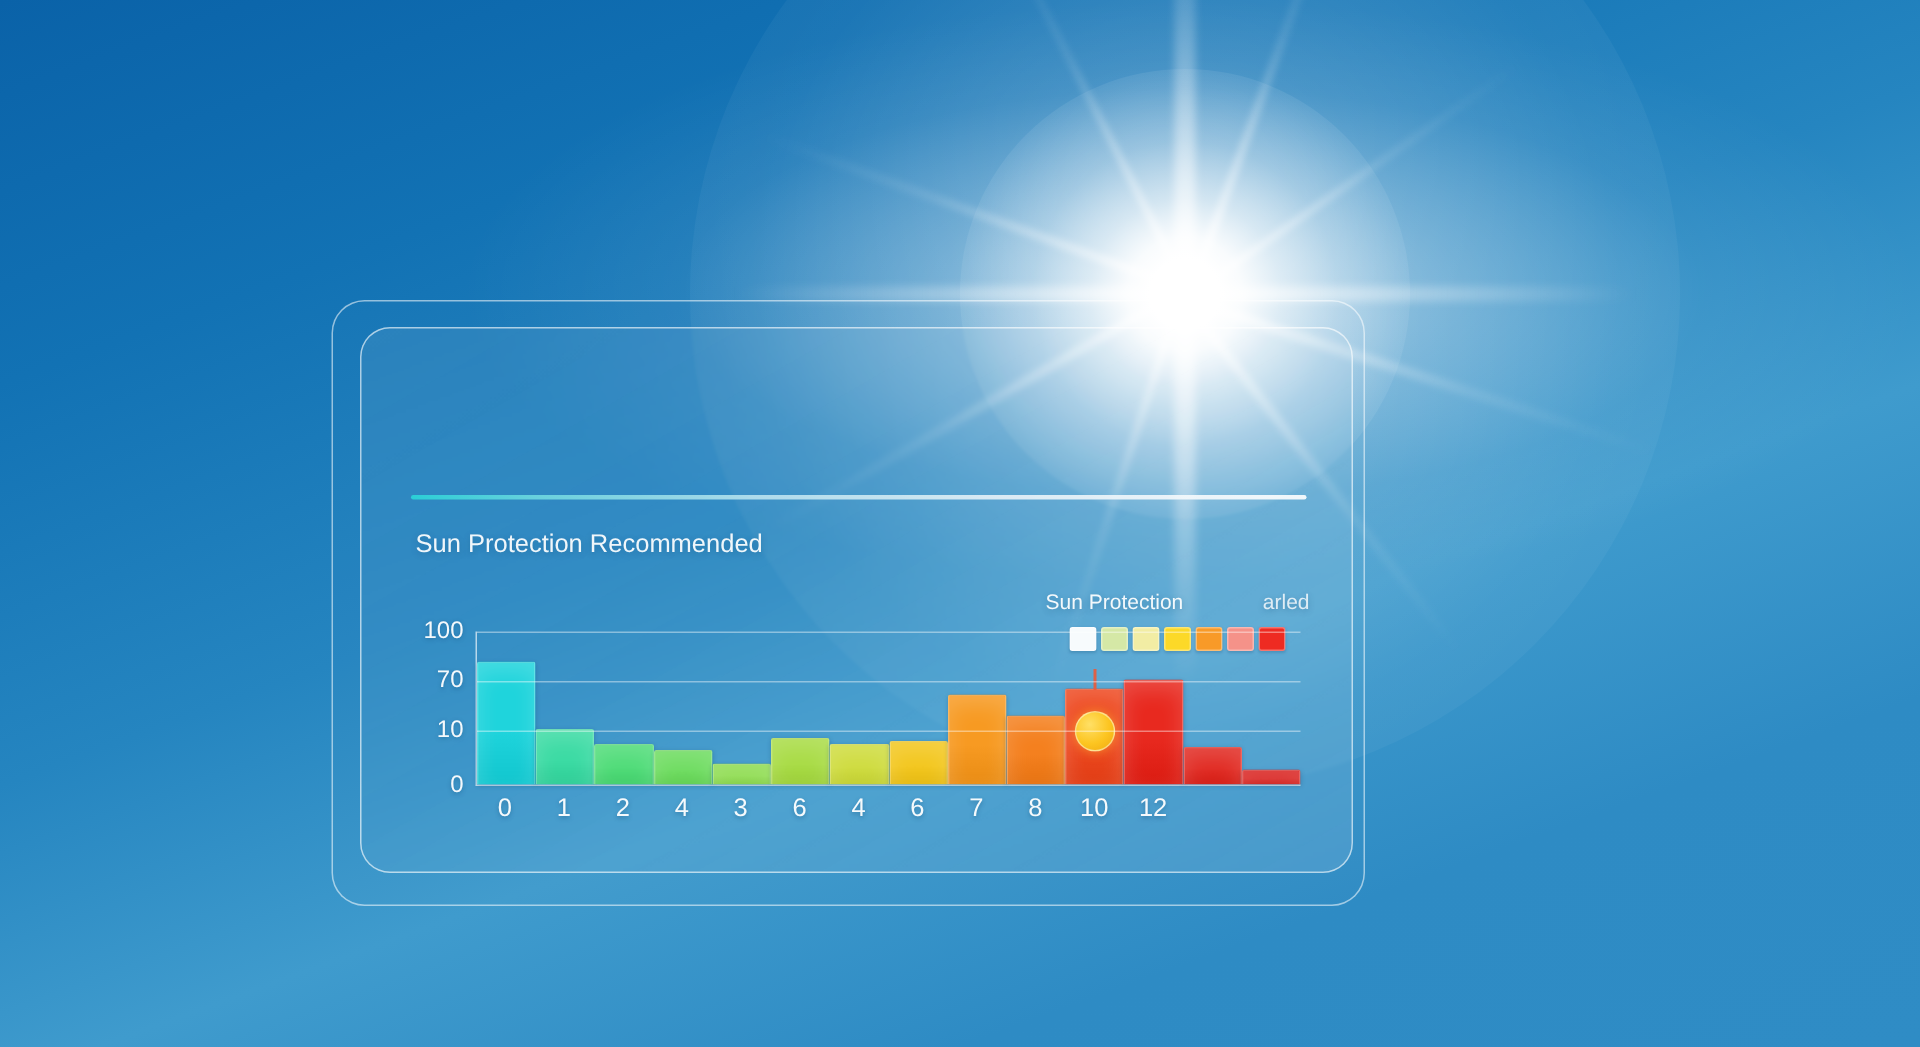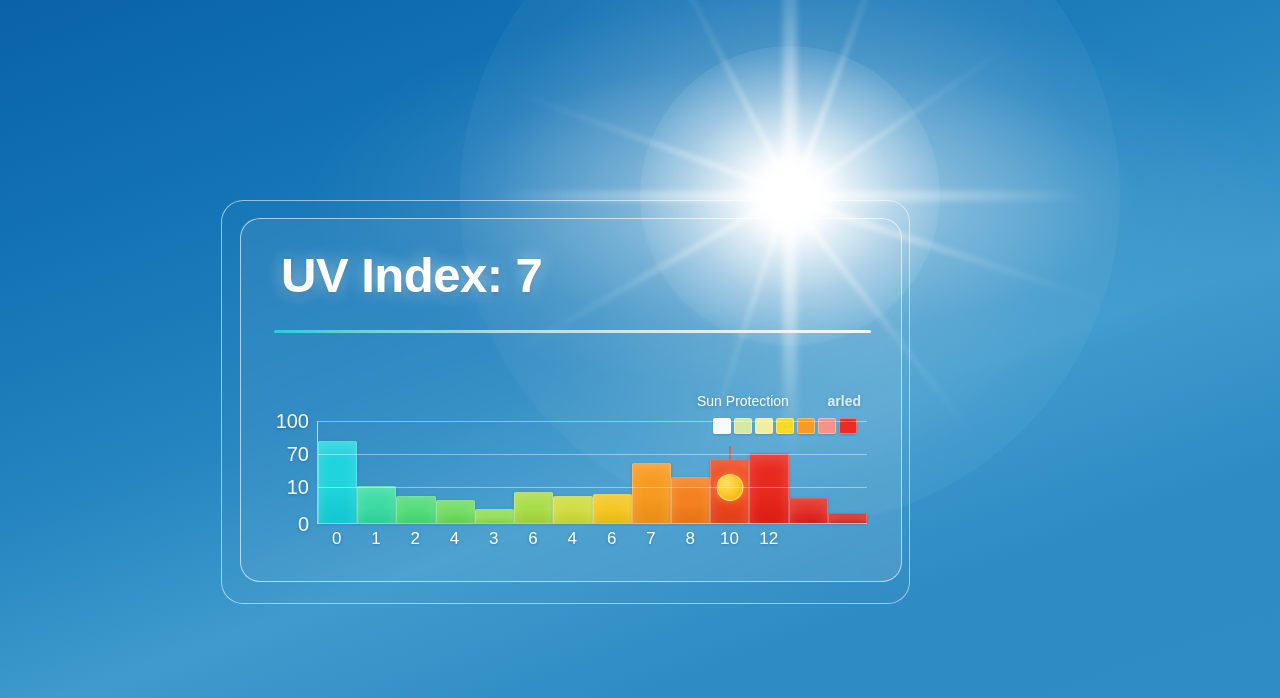--- a/index.html
+++ b/index.html
@@ -179,24 +179,23 @@
     font-size:14px;
     color:rgba(255,255,255,0.93);
     text-align:left;
     white-space:nowrap;
     text-shadow:0 1px 4px rgba(10,60,100,0.3);
     height:20px;
     margin-top:48px;
   }
   .legend-title .glitch {
     position:absolute;
-    right:12px; top:0;
+    right:0; top:0;
     color:rgba(255,255,255,0.80);
     filter:blur(0.45px);
-    font-weight:bold;
   }
   .legend-swatches {
     display:flex;
     gap:3px;
     justify-content:center;
     margin-top:5px;
   }
   .swatch {
     width:18px; height:16px;
     border-radius:2px;
@@ -212,21 +211,21 @@
   }
   .y-axis {
     position:absolute;
     left:0; top:0;
     width:36px; height:103px;
   }
   .y-tick {
     position:absolute;
     right:4px;
     transform:translateY(-50%);
-    font-size:20px;
+    font-size:16px;
     color:rgba(255,255,255,0.95);
     text-shadow:0 1px 3px rgba(10,60,100,0.35);
   }
 
   .plot {
     position:absolute;
     left:40px; top:0;
     width:550px; height:103px;
     border-left:1.5px solid rgba(255,255,255,0.65);
     border-bottom:1.5px solid rgba(255,255,255,0.7);
@@ -311,25 +310,25 @@
     <div class="ray" style="width:270px;height:5px;transform:rotate(325deg);"></div>
     <div class="ray-v"></div>
     <div class="ray-h"></div>
     <div class="sun-core"></div>
   </div>
 
   <div class="outer-frame"></div>
 
   <div class="card">
 
-    <div class="card-title">UV Index: 7</div>
 
     <div class="divider"></div>
 
     <div class="status">
+      <div class="status-line2">Sun Protection Recommended</div>
     </div>
 
     <div class="legend">
       <div class="legend-title">
         <span>Sun Protection</span><span class="glitch">arled</span>
       </div>
       <div class="legend-swatches" id="legend-swatches">
           <div class="swatch" style="background: rgb(247, 251, 253);"></div>
           <div class="swatch" style="background: rgb(213, 232, 166);"></div>
           <div class="swatch" style="background: rgb(242, 237, 164);"></div>

